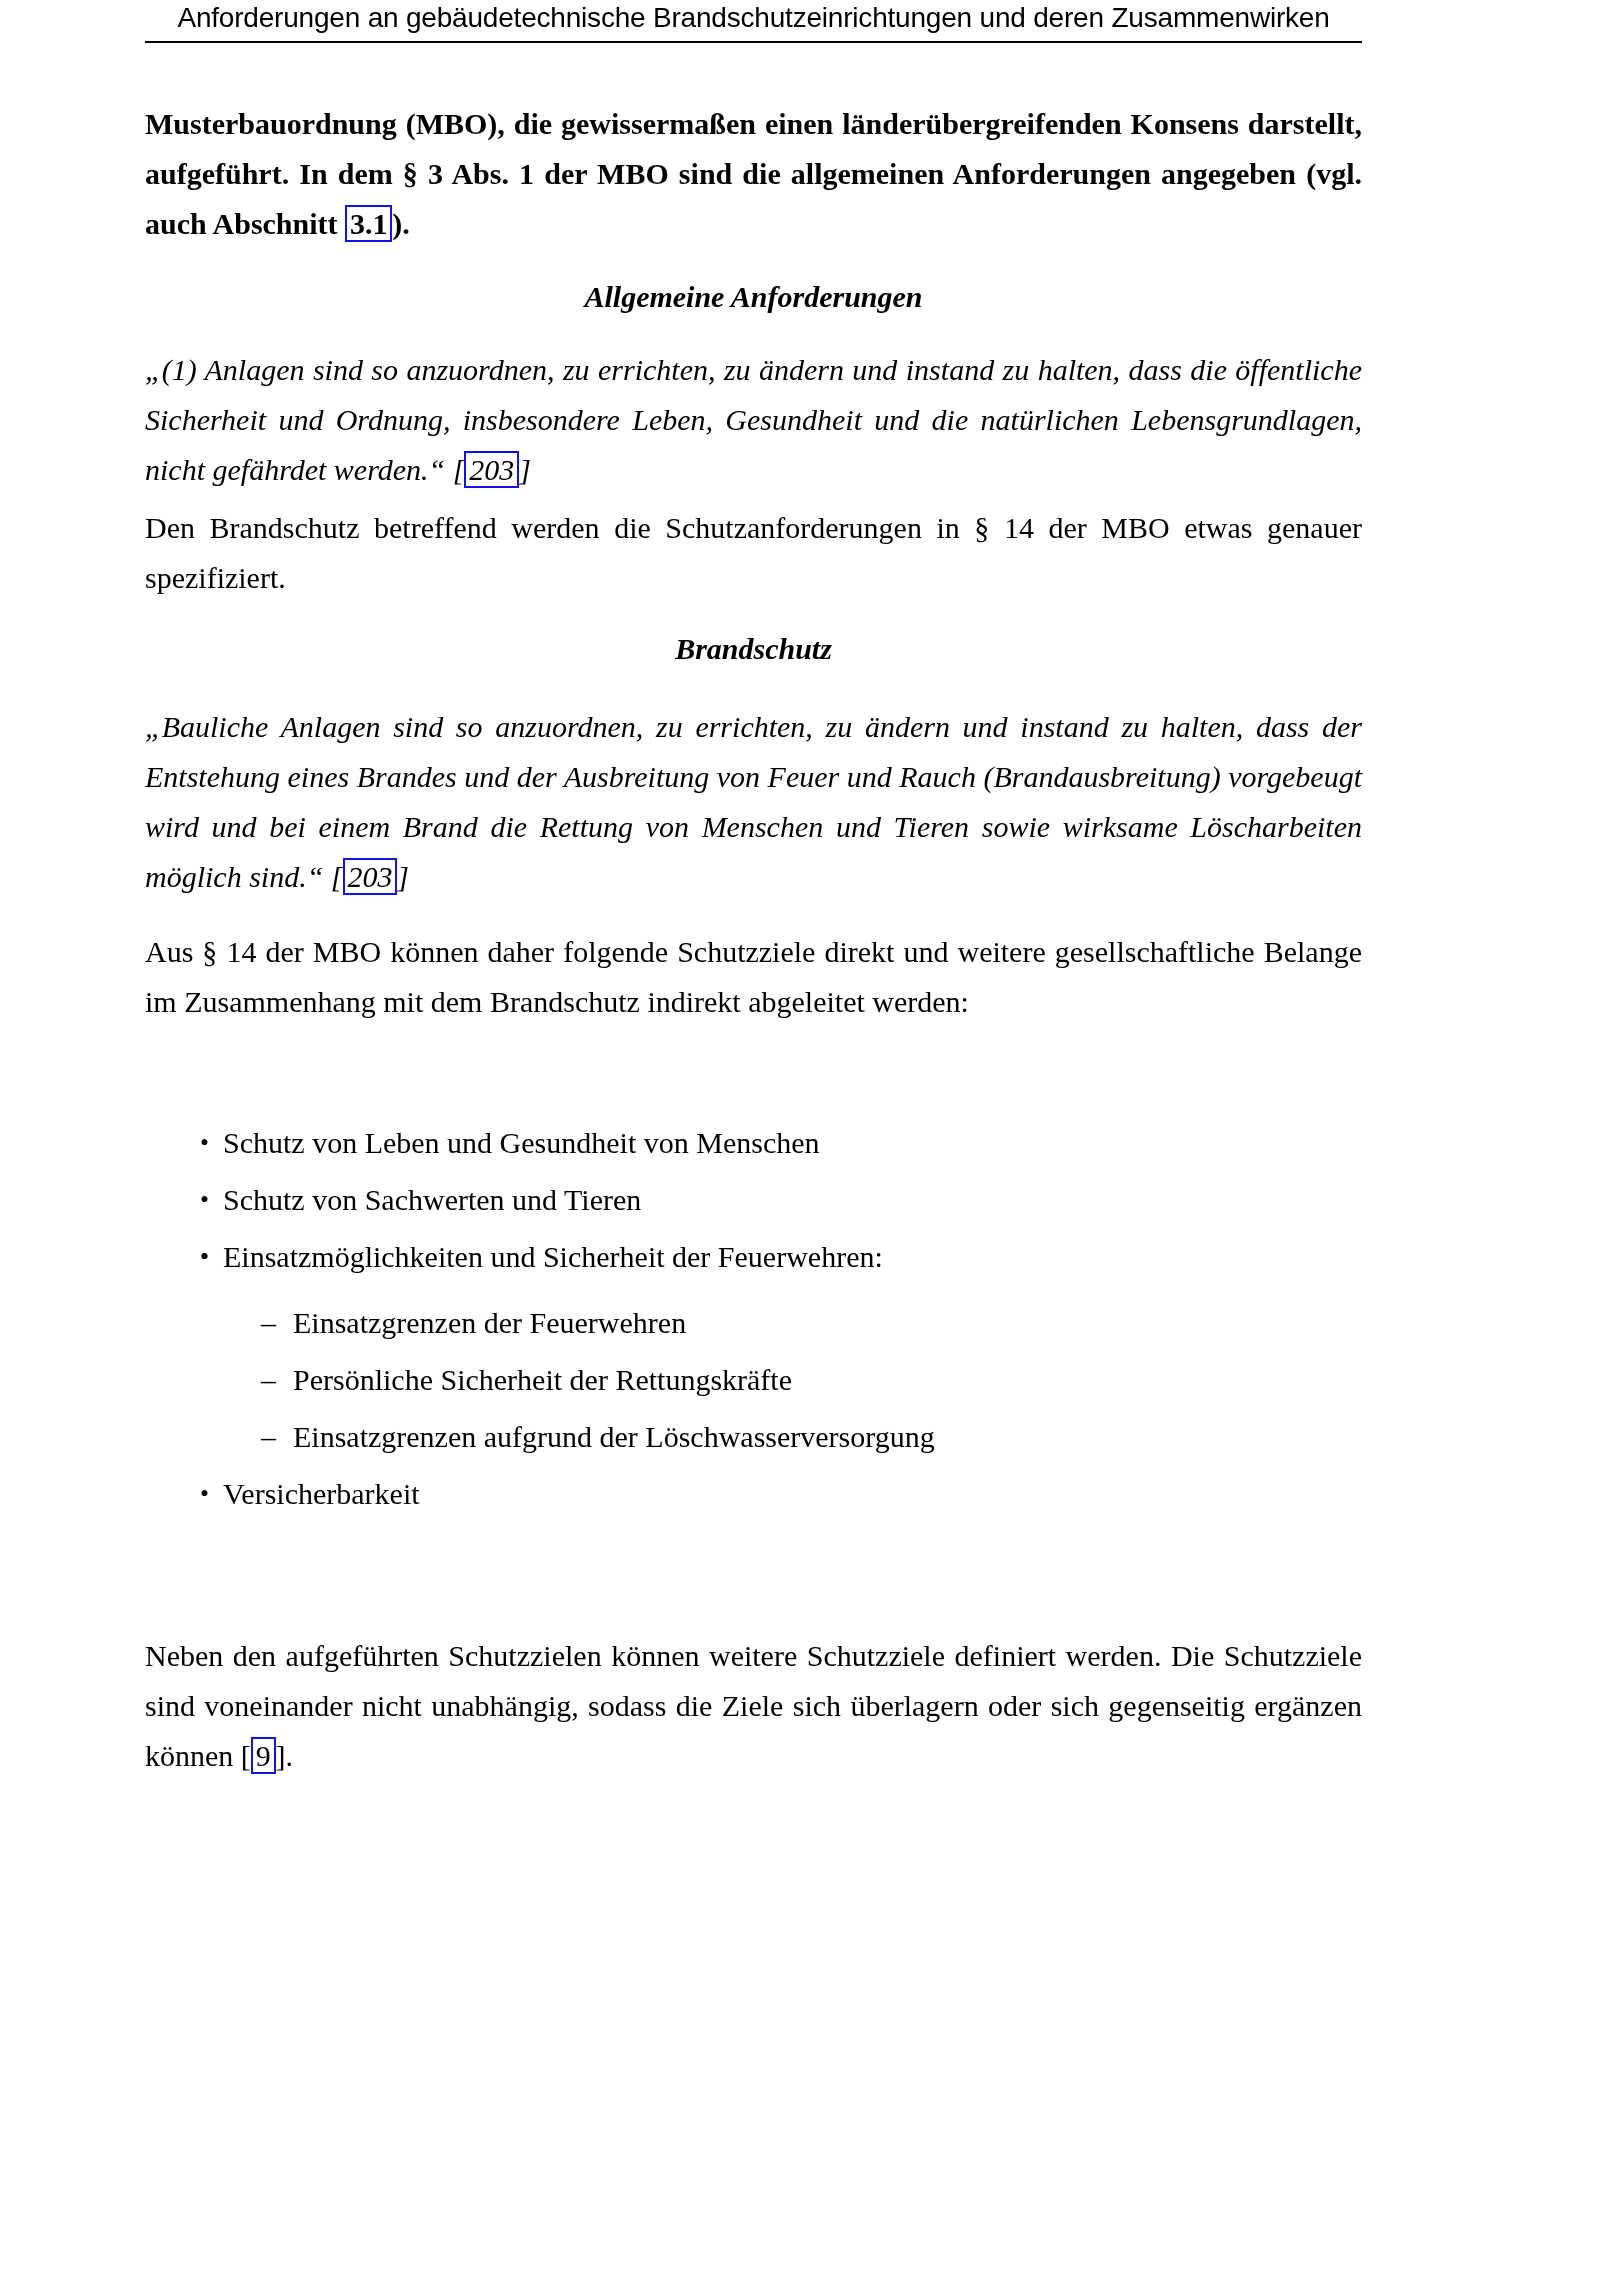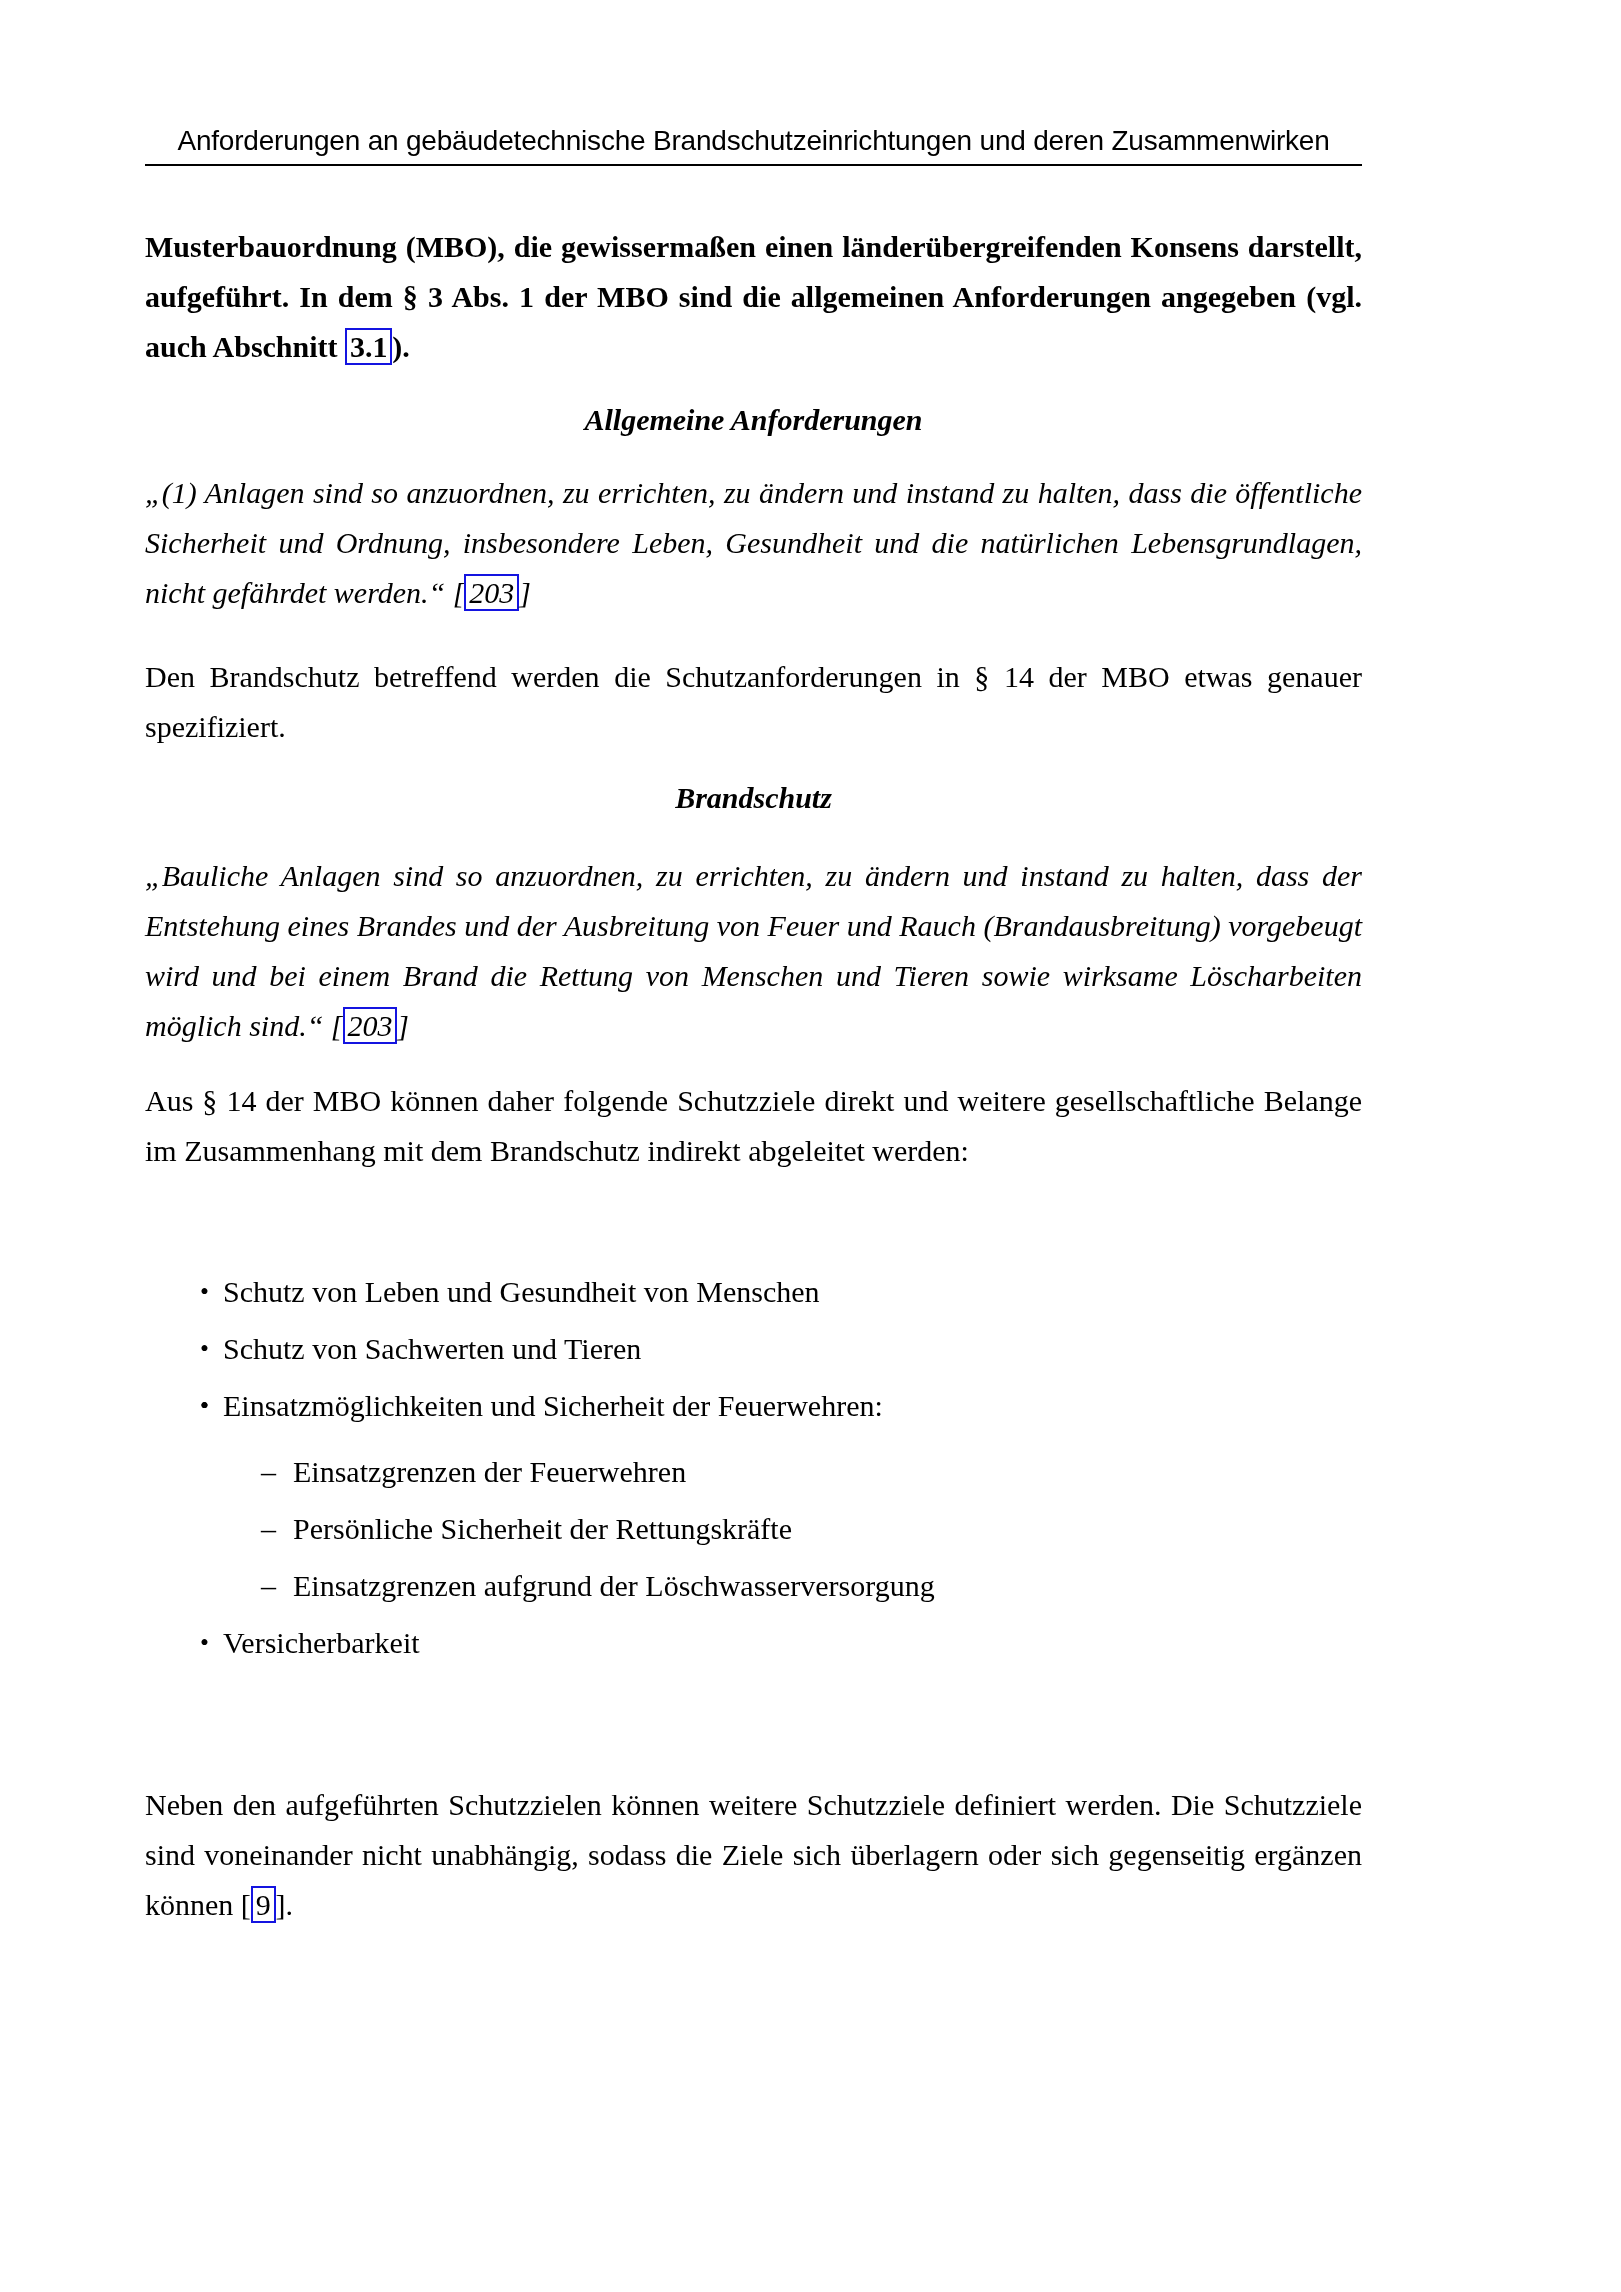--- a/index.html
+++ b/index.html
@@ -16,21 +16,20 @@
     font-size: 30px;
     line-height: 50px;
   }
   .content {
     position: absolute;
     left: 145px;
     top: 0;
     width: 1217px;
   }
   .running-head {
-    padding-top: 123px;
     text-align: center;
     font-family: "Liberation Sans", sans-serif;
     font-size: 28px;
     line-height: 35px;
     letter-spacing: -0.2px;
   }
   .head-rule {
     margin-top: 5.9px;
     border-top: 2px solid var(--ink);
     height: 0;
@@ -41,21 +40,21 @@
     margin-top: 23.5px;
     font-weight: bold;
     font-style: italic;
     font-size: 30px;
     line-height: 50px;
     text-align: center;
   }
   .h-brand  { margin-top: 21.6px; }
   .quote    { font-style: italic; }
   .q-general{ margin-top: 22.5px; }
-  .p-den    { margin-top: 34px; }
+  .p-den    { margin-top: 8px; }
   .q-brand  { margin-top: 28px; }
   .p-aus    { margin-top: 24.5px; }
   .goal-list{ margin-top: 91px; }
   .li {
     position: relative;
     margin-bottom: 6.9px;
     text-align: left;
   }
   .li-1 { padding-left: 78px; }
   .li-1 > .marker { position: absolute; left: 55px; top: 0; }

